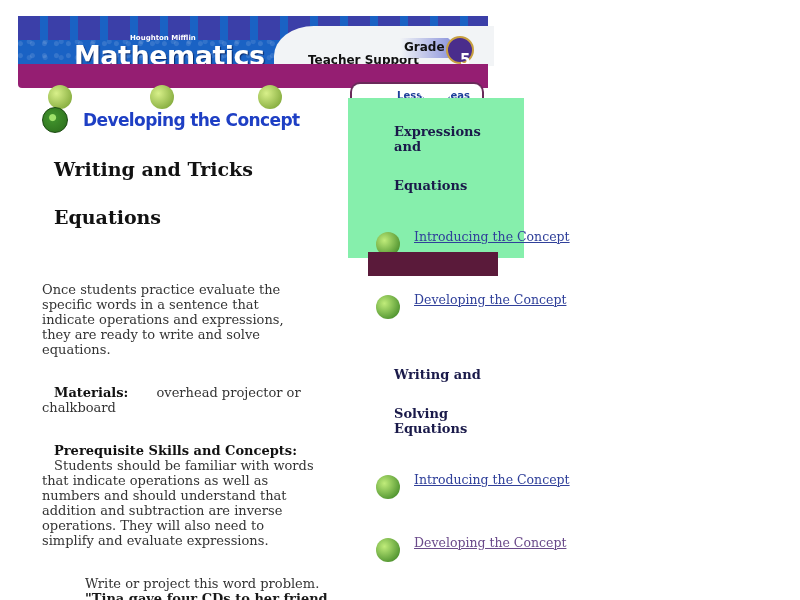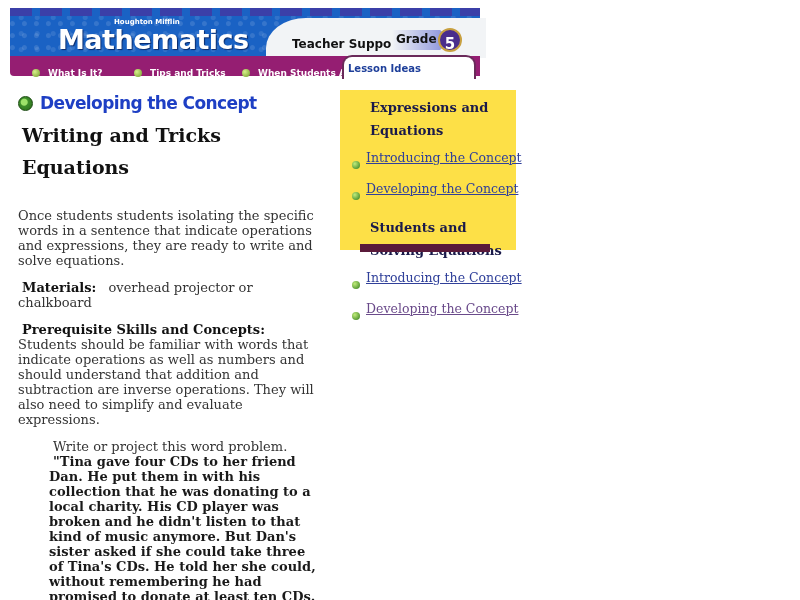--- a/index.html
+++ b/index.html
@@ -1,15 +1,15 @@
 <!DOCTYPE html>
 <html><head>
   <meta charset="utf-8">
   <style>
-    * { box-sizing: border-box; margin: 0; padding: 4px; }
+    * { box-sizing: border-box; margin: 0; padding: 12px; }
     body {
       width: 800px; height: 600px; overflow: hidden;
       background: #ffffff;
       font-family: "DejaVu Serif", serif;
       color: #333;
       position: relative;
     }
     
     .header {
       position: absolute; left: 6px; top: 4px; width: 470px; height: 48px;
@@ -60,30 +60,30 @@
       background: #951e72; border-bottom-left-radius: 4px;
       font-family: "DejaVu Sans", sans-serif; font-size: 9px; font-weight: bold; color: #fff;
     }
     .nav-item { position: absolute; top: 4px; display: flex; align-items: center; gap: 4px; cursor: pointer; }
     .nav-dot {
       width: 7px; height: 7px; border-radius: 50%;
       background: radial-gradient(circle at 35% 35%, #d8f08a, #6f9a2a);
       display: inline-block;
     }
     .lesson-tab {
-      position: absolute; left: 338px; top: 51px; width: 134px; height: 24px;
+      position: absolute; left: 338px; top: 70px; width: 134px; height: 24px;
       background: #fff; border: 2px solid #6a2a5a; border-bottom: none;
       border-top-left-radius: 10px; border-top-right-radius: 10px;
-      text-align: left; font-family: "DejaVu Sans", sans-serif; font-size: 10px;
+      text-align: right; font-family: "DejaVu Sans", sans-serif; font-size: 10px;
       font-weight: bold; color: #1e3f9a; padding-top: 6px;
     }
     
     .sidebar {
       position: absolute; left: 336px; top: 86px; width: 176px; height: 160px;
-      background: #fde047;
+      background: #86efac;
     }
     .sidebar .pointer {
       position: absolute; left: 68px; top: -8px; width: 0; height: 0;
       border-left: 8px solid transparent; border-right: 8px solid transparent; border-top: 8px solid #ffffff;
     }
     .side-heading {
       font-family: "DejaVu Serif", serif; font-weight: bold; font-size: 13px; color: #1a1a4a;
       padding-left: 22px; line-height: 15px;
     }
     .side-link {
@@ -163,21 +163,21 @@
     <div class="side-heading">Equations</div>
     <div class="side-link">
       <span class="link-dot"></span>
       <span>Introducing the Concept</span>
     </div>
     <div class="side-link">
       <span class="link-dot"></span>
       <span>Developing the Concept</span>
     </div>
     <div style="height:12px"></div>
-    <div class="side-heading">Students and</div>
+    <div class="side-heading">Writing and</div>
     <div class="side-heading">Solving Equations</div>
     <div class="side-link">
       <span class="link-dot"></span>
       <span>Introducing the Concept</span>
     </div>
     <div class="side-link visited">
       <span class="link-dot"></span>
       <span>Developing the Concept</span>
     </div>
   </div>
@@ -186,17 +186,17 @@
 
 <div class="main">
   <div class="section-label">
     <span class="section-dot"></span>
     <span>Developing the Concept</span>
   </div>
   <div class="page-title">
     <div>Writing and Tricks</div>
     <div>Equations</div>
   </div>
-  <p class="para" style="margin-top:17px">Once students students isolating the specific words in a sentence that indicate operations and expressions, they are ready to write and solve equations.</p>
+  <p class="para" style="margin-top:17px">Once students practice evaluate the specific words in a sentence that indicate operations and expressions, they are ready to write and solve equations.</p>
   <p class="para"><b>Materials:</b><span> overhead projector or chalkboard</span></p>
   <p class="para"><b>Prerequisite Skills and Concepts:</b><span> Students should be familiar with words that indicate operations as well as numbers and should understand that addition and subtraction are inverse operations. They will also need to simplify and evaluate expressions.</span></p>
   <p class="para indent"><span>Write or project this word problem. </span><span class="quote">"Tina gave four CDs to her friend Dan. He put them in with his collection that he was donating to a local charity. His CD player was broken and he didn't listen to that kind of music anymore. But Dan's sister asked if she could take three of Tina's CDs. He told her she could, without remembering he had promised to donate at least ten CDs. He checked the box and there were still ten inside. How many CDs were in</span></p>
 </div>
 
 </body></html>

